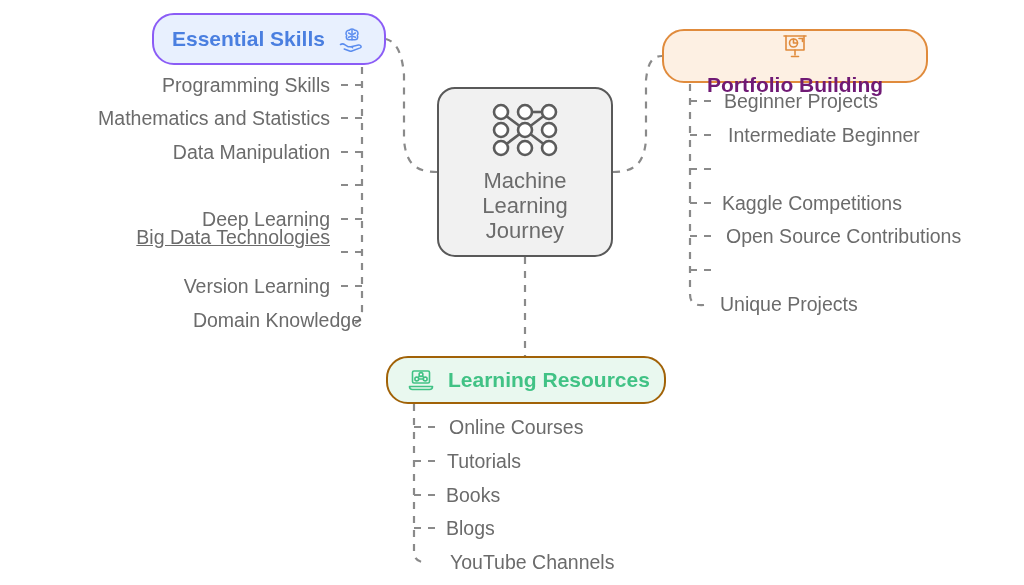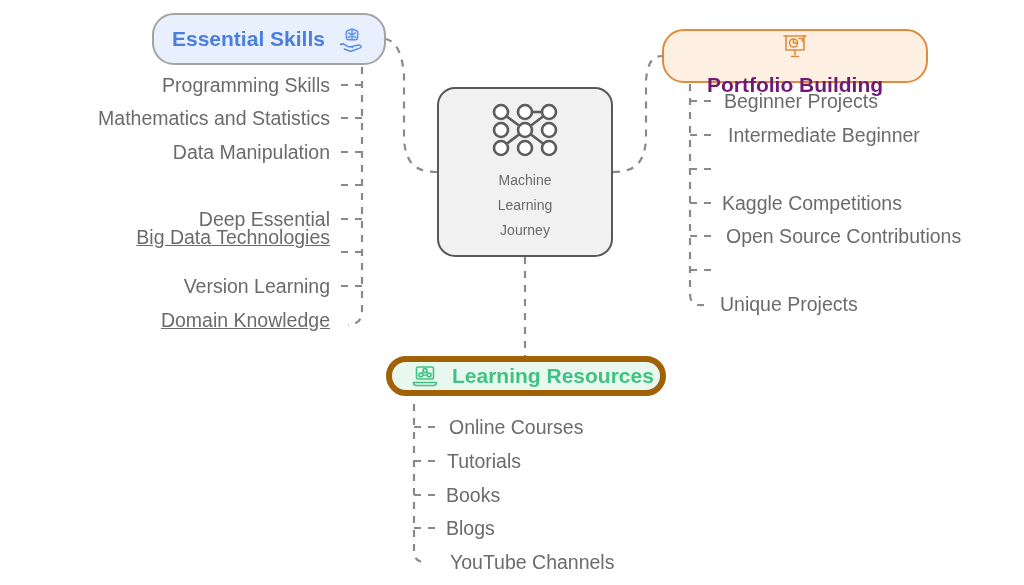--- a/index.html
+++ b/index.html
@@ -42,21 +42,21 @@
     border-radius: 18px;
     display: flex;
     flex-direction: column;
     align-items: center;
     justify-content: center;
   }
   .center-icon {
     margin-bottom: 6px;
   }
   .center-label {
-    font-size: 14px;
+    font-size: 22px;
     line-height: 25px;
     color: #6b6b6b;
     text-align: center;
     white-space: pre-line;
   }
   
   .branch-node {
     position: absolute;
     box-sizing: border-box;
     border-radius: 22px;
@@ -73,41 +73,41 @@
     align-items: center;
     justify-content: center;
     flex: none;
   }
   #node-essential {
     left: 152px;
     top: 13px;
     width: 234px;
     height: 52px;
     background: #e8f0fe;
-    border: 2px solid #a3a3a3;
+    border: 2px solid #8b5cf6;
     color: #4a7fe0;
     flex-direction: row;
   }
   #node-portfolio {
     left: 662px;
     top: 29px;
     width: 266px;
     height: 54px;
     background: #fdf0e3;
     border: 2px solid #e08b3c;
     color: #701a75;
     flex-direction: column;
   }
   #node-learning {
     left: 386px;
     top: 356px;
     width: 280px;
-    height: 40px;
+    height: 48px;
     background: #e9f8ef;
-    border: 6px solid #a16207;
+    border: 2px solid #a16207;
     color: #41c285;
   }
   
   .leaf {
     position: absolute;
     font-size: 19.5px;
     color: #6b6b6b;
     white-space: nowrap;
     line-height: 22px;
   }
@@ -233,24 +233,24 @@
           <circle cx="19.2" cy="14" r="1.9" fill="#ffffff"></circle>
         </g>
       </svg>
     </span>
     <span>Learning Resources</span>
   </div>
 
   <div class="leaf left" style="right:694px; top:74px;">Programming Skills</div>
   <div class="leaf left" style="right:694px; top:107px;">Mathematics and Statistics</div>
   <div class="leaf left" style="right:694px; top:141px;">Data Manipulation</div>
-  <div class="leaf left" style="right:694px; top:208px;">Deep Essential</div>
+  <div class="leaf left" style="right:694px; top:208px;">Deep Learning</div>
   <div class="leaf left" style="right:694px; top:226px;text-decoration:underline;">Big Data Technologies</div>
   <div class="leaf left" style="right:694px; top:275px;">Version Learning</div>
-  <div class="leaf left" style="right:694px; top:309px;text-decoration:underline;">Domain Knowledge</div>
+  <div class="leaf left" style="right:662px; top:309px;">Domain Knowledge</div>
 
   <div class="leaf right" style="left:724px; top:90px;">Beginner Projects</div>
   <div class="leaf right" style="left:728px; top:124px;">Intermediate Beginner</div>
   <div class="leaf right" style="left:722px; top:192px;">Kaggle Competitions</div>
   <div class="leaf right" style="left:726px; top:225px;">Open Source Contributions</div>
   <div class="leaf right" style="left:720px; top:293px;">Unique Projects</div>
 
   <div class="leaf right" style="left:449px; top:416px;">Online Courses</div>
   <div class="leaf right" style="left:447px; top:450px;">Tutorials</div>
   <div class="leaf right" style="left:446px; top:484px;">Books</div>

